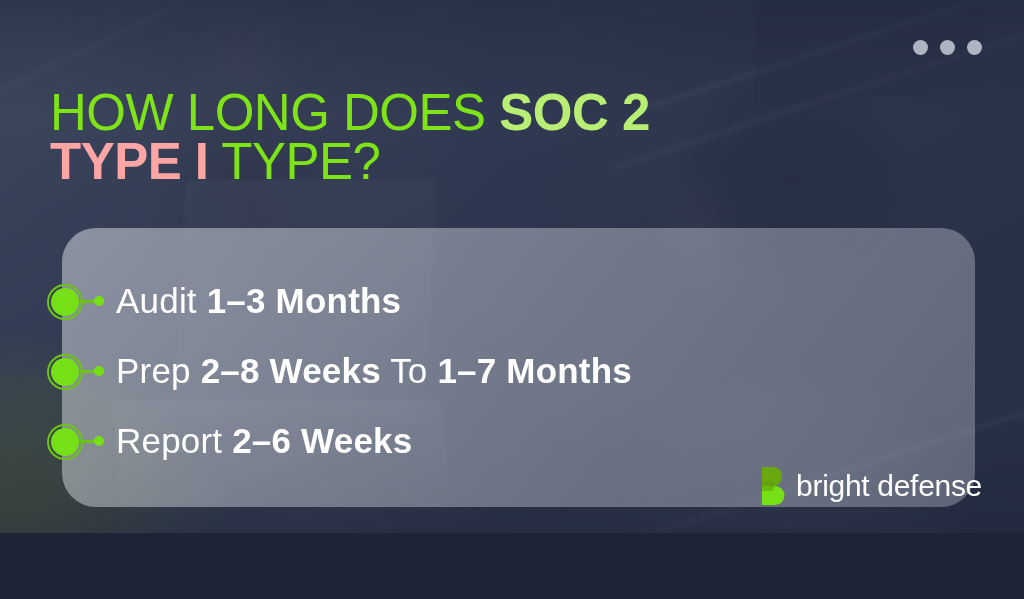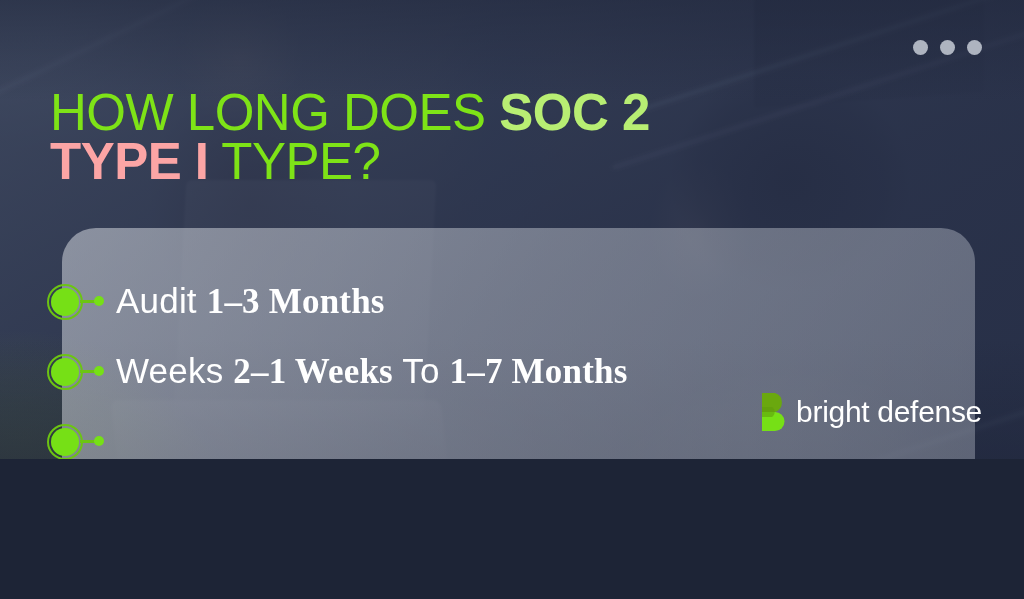--- a/index.html
+++ b/index.html
@@ -7,21 +7,21 @@
     padding: 0;
     background: #1d2436;
   }
   body {
     font-family: "Liberation Sans", sans-serif;
   }
 
   .canvas {
     position: relative;
     width: 1024px;
-    height: 459px;
+    height: 533px;
     overflow: hidden;
     background: #2b3349;
   }
 
   
   .bg-photo {
     position: absolute;
     inset: 0;
     background:
       
@@ -218,21 +218,20 @@
   }
   .item-text {
     font-size: 35px;
     color: #ffffff;
     font-weight: 400;
     white-space: nowrap;
     letter-spacing: 0.2px;
   }
   .item-text .b {
     font-weight: 700;
-    font-family: Liberation Serif, serif;
   }
 
   
   .logo {
     position: absolute;
     right: 42px;
     bottom: 28px;
     display: flex;
     align-items: center;
     gap: 7px;
@@ -290,30 +289,31 @@
       <span class="item-text"><span>Audit </span><span class="b">1–3 Months</span><span></span><span class="b"></span></span>
     </div>
 
     <div class="list-item">
       <span class="bullet">
         <span class="ring"></span>
         <span class="core"></span>
         <span class="stem"></span>
         <span class="tip"></span>
       </span>
-      <span class="item-text"><span>Weeks </span><span class="b">2–1 Weeks</span><span> To </span><span class="b">1–7 Months</span></span>
+      <span class="item-text"><span>Prep </span><span class="b">2–8 Weeks</span><span> To </span><span class="b">1–7 Months</span></span>
     </div>
 
     <div class="list-item">
       <span class="bullet">
         <span class="ring"></span>
         <span class="core"></span>
         <span class="stem"></span>
         <span class="tip"></span>
       </span>
+      <span class="item-text"><span>Report </span><span class="b">2–6 Weeks</span><span></span><span class="b"></span></span>
     </div>
 
   </div>
 
   <div class="logo">
     <span class="logo-mark">
       <svg width="27" height="38" viewBox="0 0 27 38" xmlns="http://www.w3.org/2000/svg">
         <path d="M0 0 H13 A10 10 0 0 1 13 19 H0 Z" fill="#6aa80f"></path>
         <path d="M0 19 H13 A9.5 9.5 0 0 1 13 38 H0 Z" fill="#76e016"></path>
         <path d="M0 14 H10 A6 6 0 0 1 10 24 H0 Z" fill="#5d9a0c" opacity="0.55"></path>

